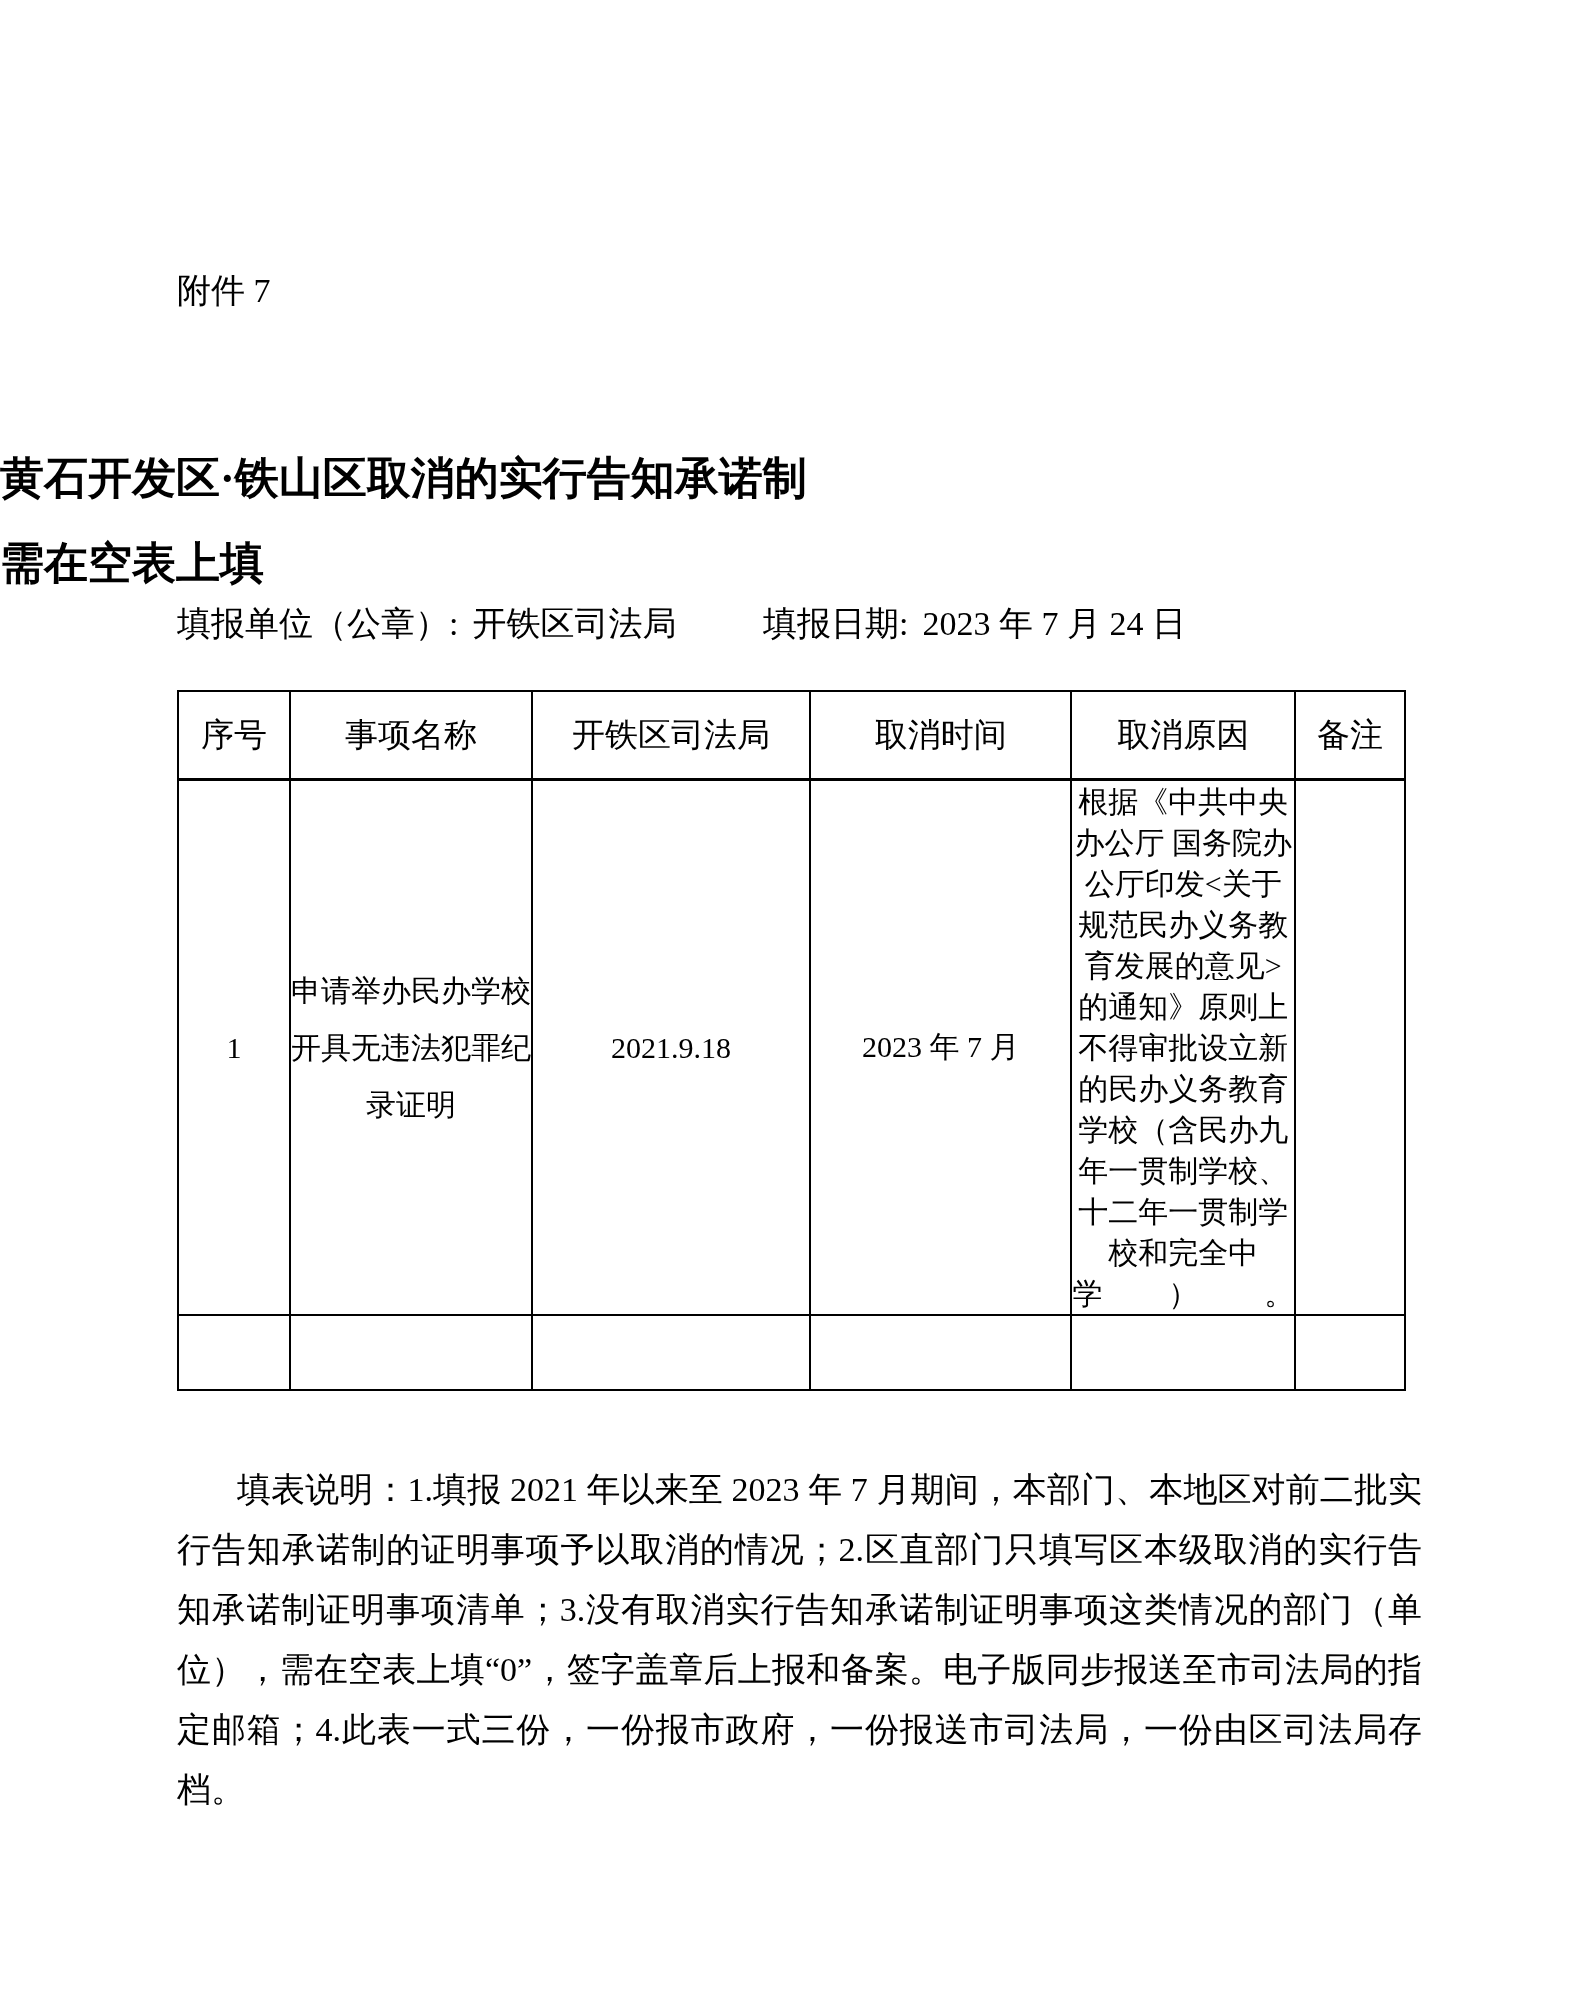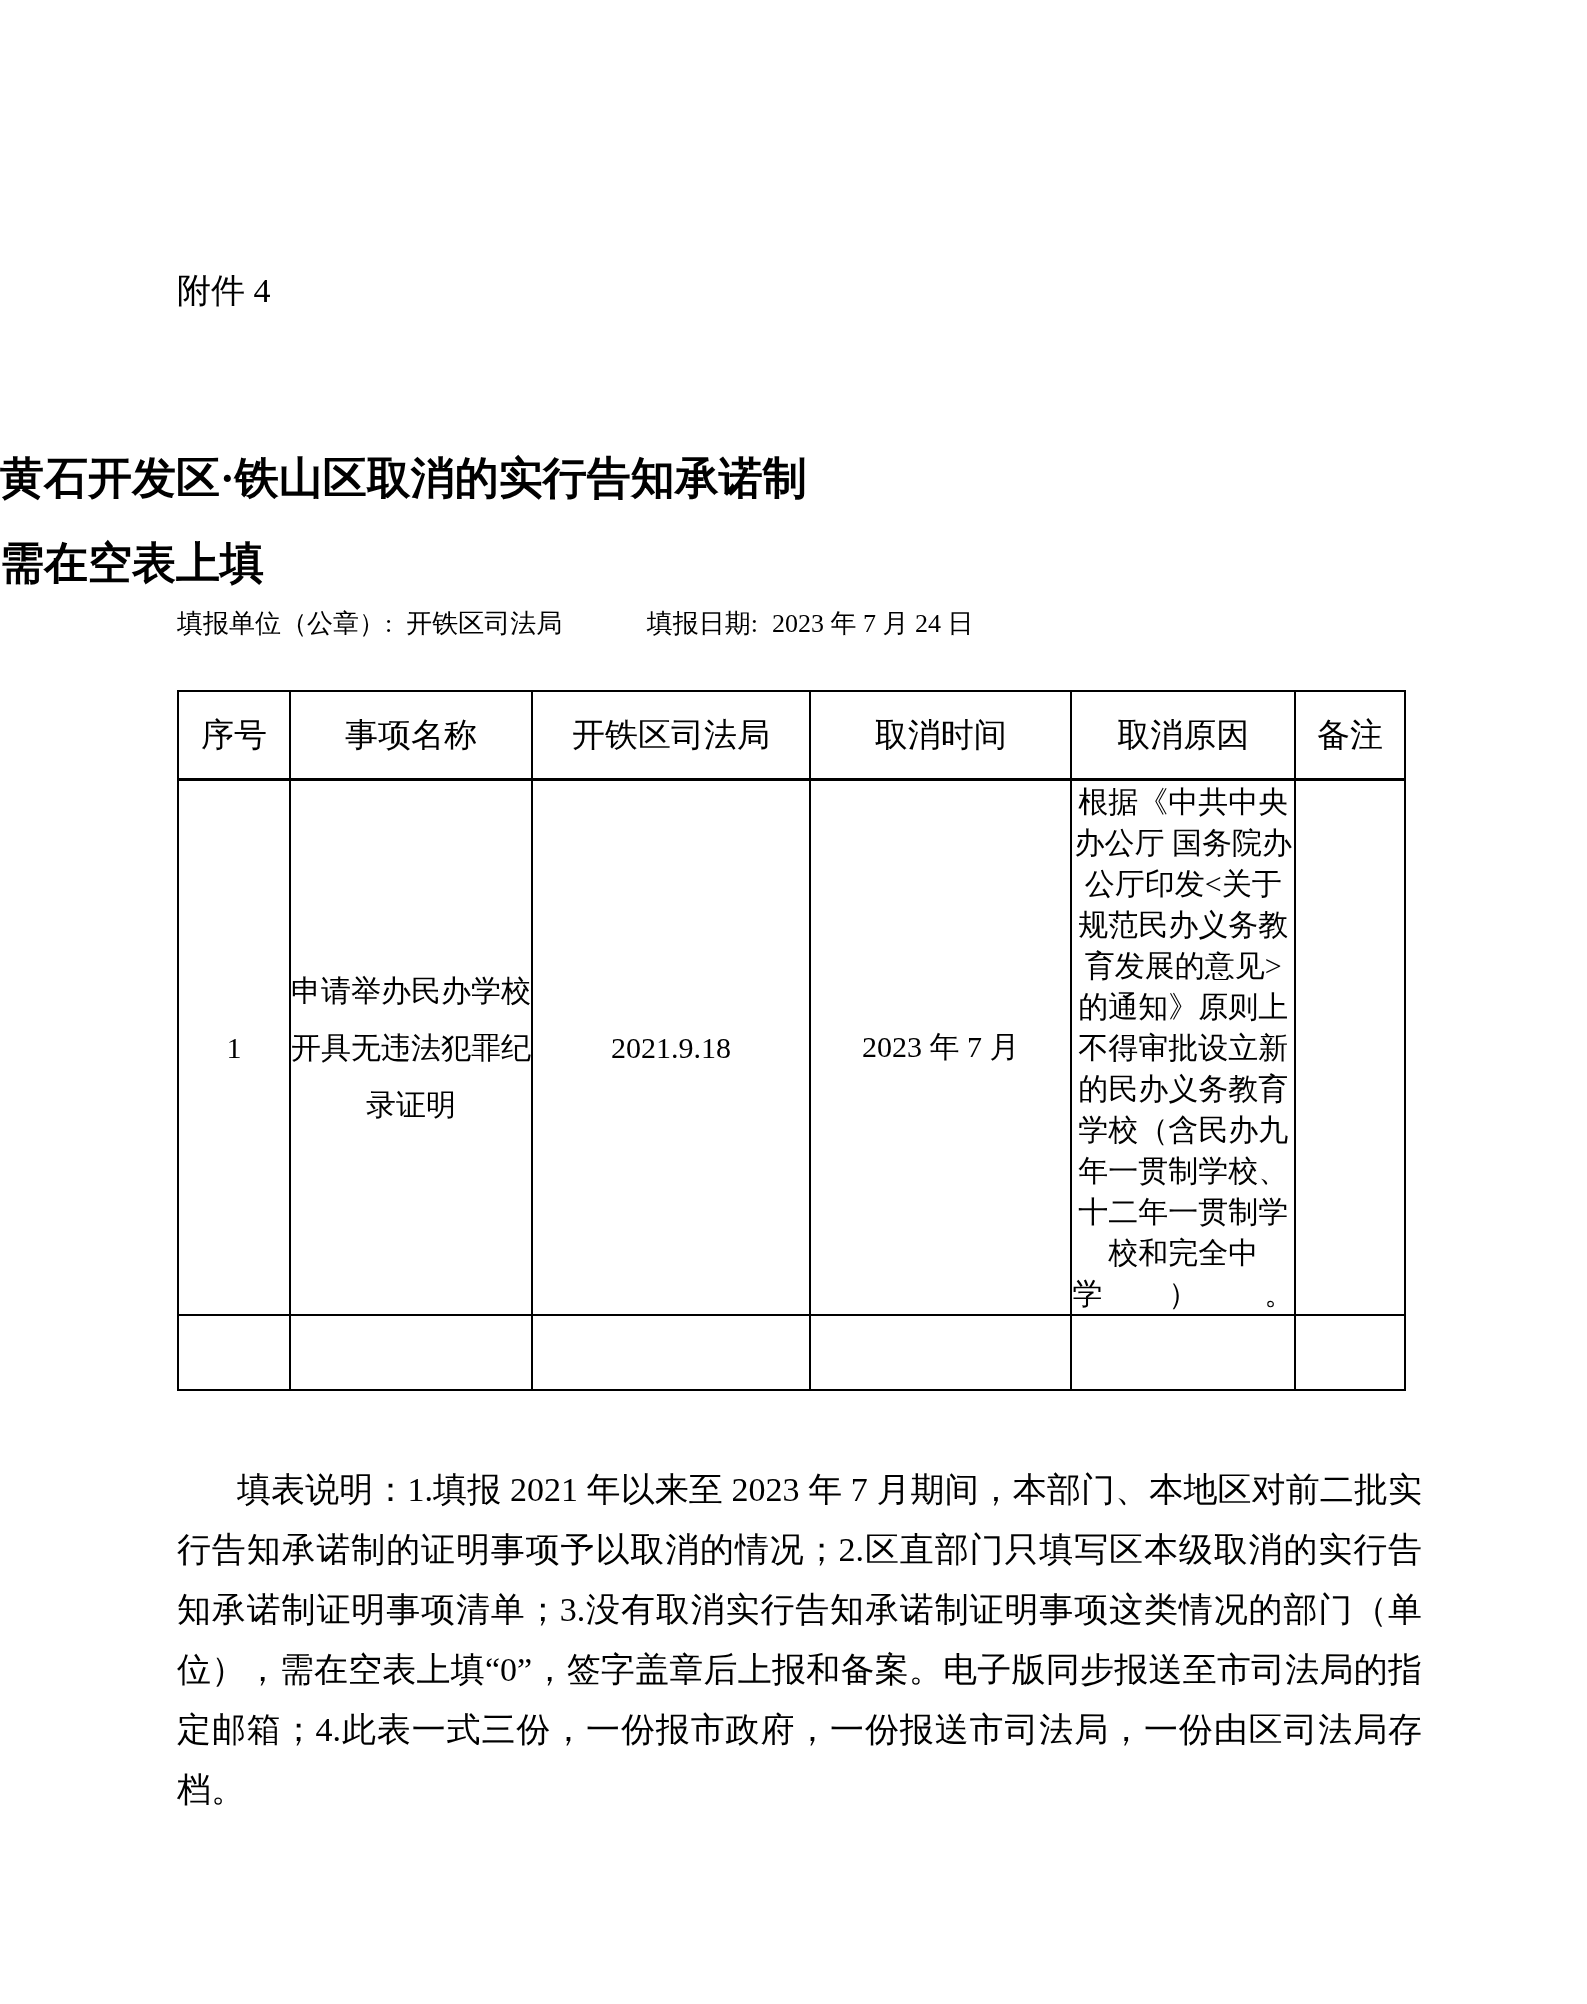--- a/index.html
+++ b/index.html
@@ -28,21 +28,21 @@
     font-weight: bold;
     font-size: 44px;
     line-height: 85px;
   }
   .doc-title .title-line { display: block; }
   .form-info-row {
     position: absolute;
     left: 177px;
     top: 598px;
     width: 1245px;
-    font-size: 26px;
+    font-size: 34px;
     line-height: 52px;
     white-space: nowrap;
   }
   .form-info-row .value { margin-left: 14px; }
   .form-group-date { margin-left: 78px; }
   .doc-table {
     position: absolute;
     left: 177px;
     top: 690px;
     width: 1229px;
@@ -97,21 +97,21 @@
     text-align: justify;
     text-indent: 60px;
     word-break: break-all;
   }
 </style>
 </head>
 <body>
 
 <div class="page">
 
-  <div class="attachment-label">附件 4</div>
+  <div class="attachment-label">附件 7</div>
 
   <div class="doc-title">
     <span class="title-line">黄石开发区·铁山区取消的实行告知承诺制</span>
     <span class="title-line">需在空表上填</span>
   </div>
 
   <div class="form-info-row">
     <span class="form-group-unit">
       <span>填报单位（公章）:</span><span class="value">开铁区司法局</span>
     </span>

